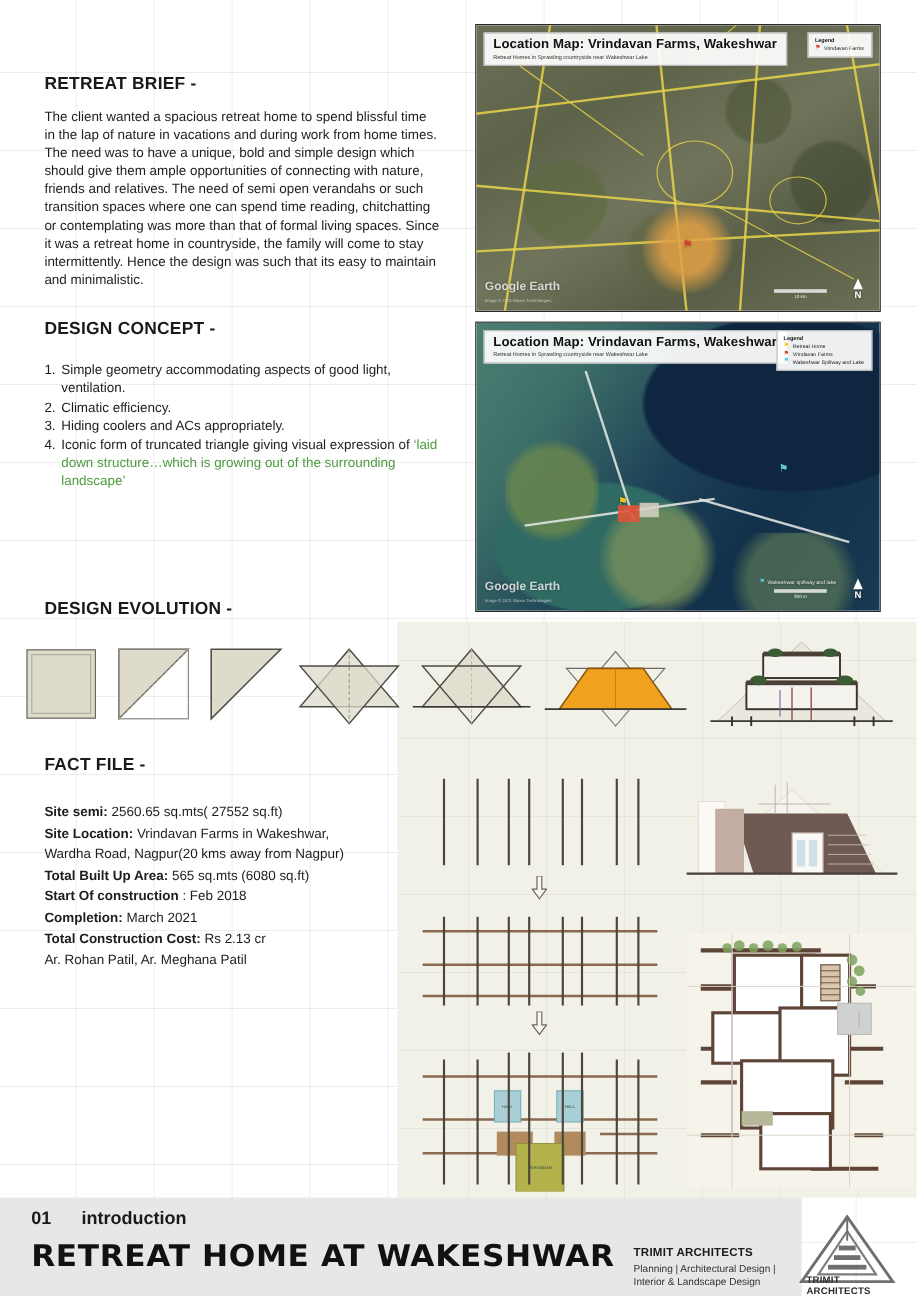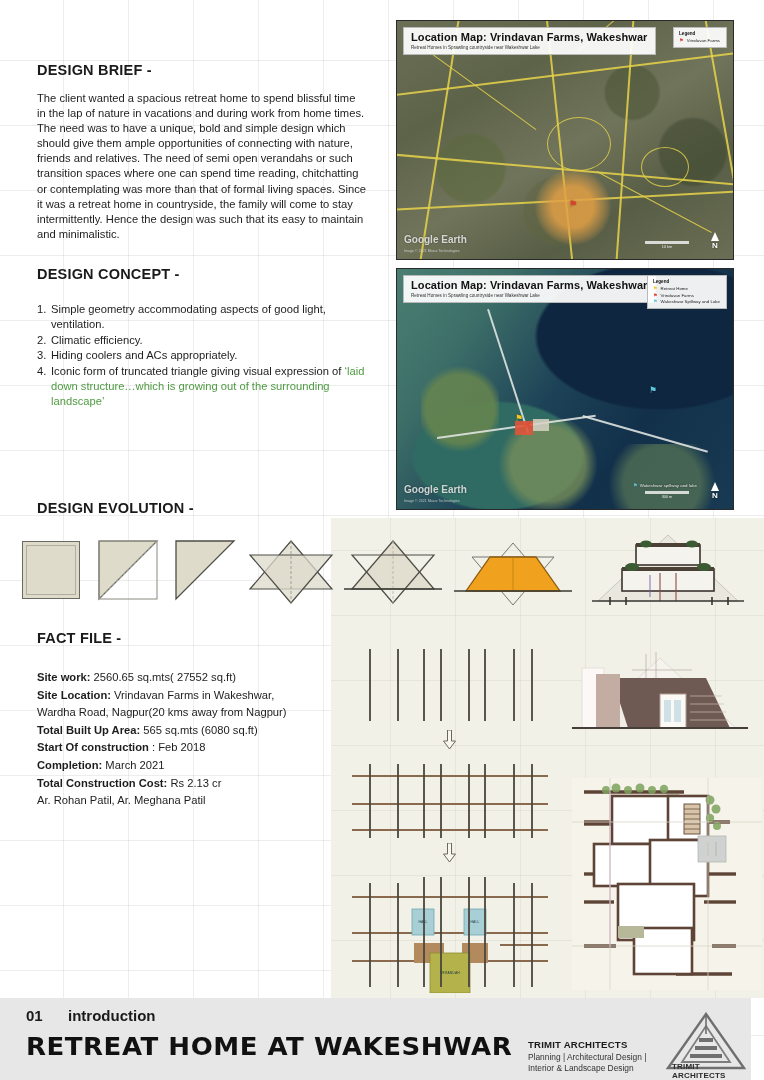--- a/index.html
+++ b/index.html
@@ -145,21 +145,21 @@
     background-size:65px 65px; background-position:-6px -33px;
   }
 
   .arrow-dn { position:absolute; width:13px; height:20px; }
 
   .lblbox { position:absolute; display:flex; align-items:center; justify-content:center; }
   .lblbox span { font-size:3.4px; color:#24403f; letter-spacing:.1px; }
 
   
   #footer {
-    position:absolute; left:0; top:998px; width:751px; height:82px;
+    position:absolute; left:0; top:998px; width:668px; height:82px;
     background:#e7e7e7;
   }
   #f-num { position:absolute; left:26px; top:9px; font-size:15px; font-weight:bold; color:#1a1a1a;}
   #f-sub { position:absolute; left:68px; top:9px; font-size:15px; font-weight:bold; color:#1a1a1a;}
   #f-title {
     position:absolute; left:26px; top:34px;
     font-size:25px; font-weight:bold; color:#111;
     font-family:"DejaVu Sans", sans-serif;
     letter-spacing:.5px; transform:scaleX(1.04); transform-origin:left center;
   }
@@ -167,21 +167,21 @@
   #f-l1 { position:absolute; left:528px; top:54px; font-size:8.4px; color:#333; }
   #f-l2 { position:absolute; left:528px; top:65px; font-size:8.4px; color:#333; }
   #f-logo { position:absolute; left:666px; top:14px; width:84px; height:60px; }
   #f-logotxt { position:absolute; left:672px; top:64px; font-size:8px; font-weight:bold; color:#2b2b2b; letter-spacing:.2px;}
 </style>
 </head>
 <body>
 
 <div id="board">
 
-  <div id="brief-title" class="sec-title">DESIGN BRIEF -</div>
+  <div id="brief-title" class="sec-title">RETREAT BRIEF -</div>
   <div id="brief-body" class="body-txt">The client wanted a spacious retreat home to spend blissful time in the lap of nature in vacations and during work from home times. The need was to have a unique, bold and simple design which should give them ample opportunities of connecting with nature, friends and relatives. The need of semi open verandahs or such transition spaces where one can spend time reading, chitchatting or contemplating was more than that of formal living spaces. Since it was a retreat home in countryside, the family will come to stay intermittently.  Hence the design was such that its easy to maintain and minimalistic.</div>
 
   <div id="concept-title" class="sec-title">DESIGN CONCEPT -</div>
   <div id="concept-list">
     <div class="cpt-item">
       <span class="cpt-num">1.</span>
       <span class="cpt-txt">Simple geometry accommodating aspects of good light, ventilation.</span>
     </div>
     <div class="cpt-item">
       <span class="cpt-num">2.</span>
@@ -194,21 +194,21 @@
     <div class="cpt-item">
       <span class="cpt-num">4.</span>
       <span class="cpt-txt"><span>Iconic form of truncated triangle giving visual expression of </span><span class="cpt-green">‘laid down structure…which is growing out of the surrounding landscape’</span></span>
     </div>
   </div>
 
   <div id="evolution-title" class="sec-title">DESIGN EVOLUTION -</div>
 
   <div id="fact-title" class="sec-title">FACT FILE -</div>
   <div id="fact-list">
-    <div class="fact-row"><b>Site work:</b><span> 2560.65 sq.mts( 27552 sq.ft)</span></div>
+    <div class="fact-row"><b>Site semi:</b><span> 2560.65 sq.mts( 27552 sq.ft)</span></div>
     <div class="fact-row"><b>Site Location:</b><span> Vrindavan Farms in Wakeshwar,</span></div>
     <div class="fact-row"><b></b><span>Wardha Road, Nagpur(20 kms away from Nagpur)</span></div>
     <div class="fact-row"><b>Total Built Up Area:</b><span> 565 sq.mts (6080 sq.ft)</span></div>
     <div class="fact-row"><b>Start Of construction</b><span> : Feb 2018</span></div>
     <div class="fact-row"><b>Completion:</b><span> March 2021</span></div>
     <div class="fact-row"><b>Total Construction Cost:</b><span> Rs 2.13 cr</span></div>
     <div class="fact-row"><b></b><span>Ar. Rohan Patil, Ar. Meghana Patil</span></div>
   </div>
 
   <div id="map1" class="map">

